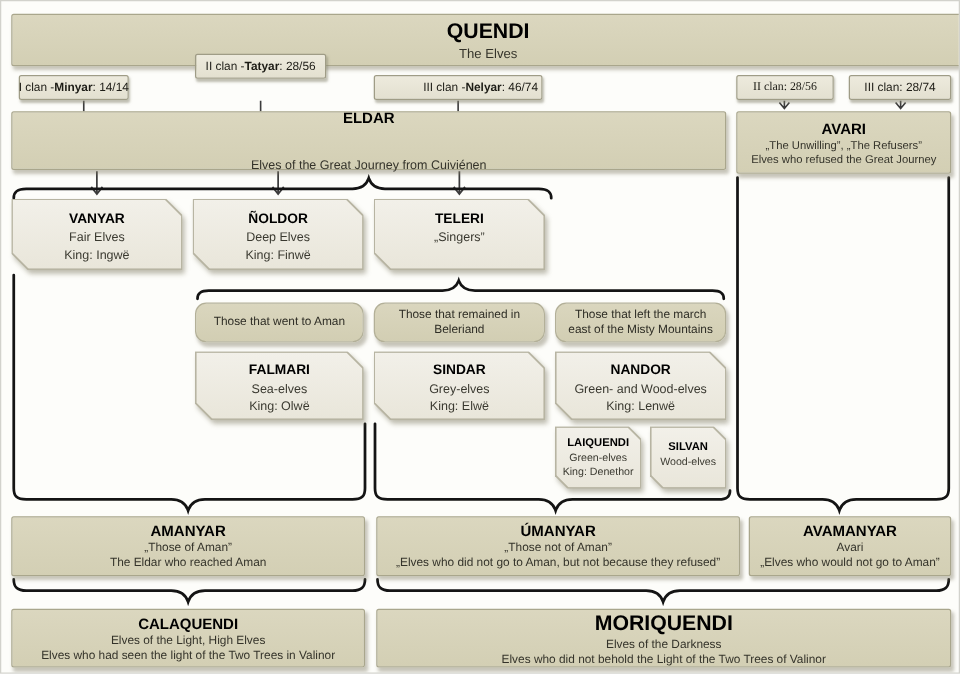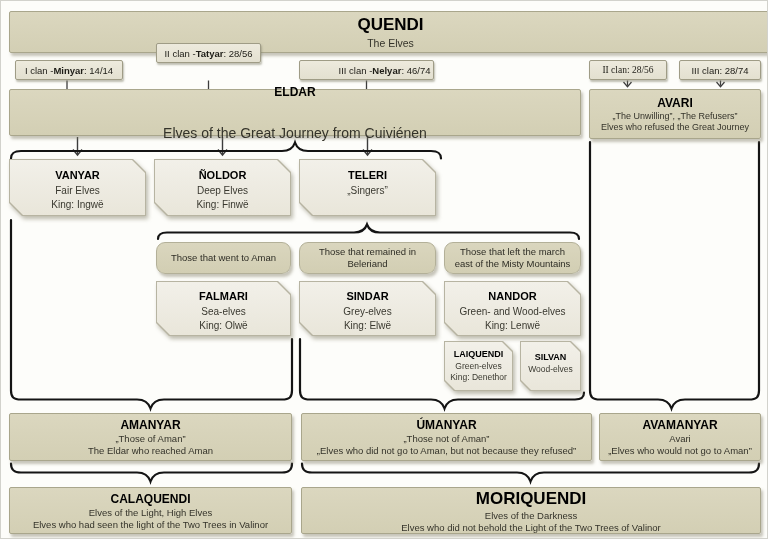--- a/index.html
+++ b/index.html
@@ -82,21 +82,21 @@
       <path d="M10 462.5 C10 468.5 12.5 471.5 20 471.5 L136 471.5 C143 471.5 147.5 474.5 149.5 480.5 C151.5 474.5 156 471.5 163 471.5 L281 471.5 C288.5 471.5 291 468.5 291 462.5"></path>
       <path d="M301 462.5 C301 468.5 303.5 471.5 311 471.5 L516 471.5 C523 471.5 527.5 474.5 529.5 480.5 C531.5 474.5 536 471.5 543 471.5 L748 471.5 C755.5 471.5 758 468.5 758 462.5"></path>
     </g>
   </svg>
 
   <div class="box tan" style="left:8px;top:10px;width:763px;height:42px;">
     <div class="t" style="font-size:17px;">QUENDI</div>
     <div class="l" style="font-size:10.5px;">The Elves</div>
   </div>
 
-  <div class="box clan" style="left:14px;top:59px;width:108px;height:20px;">
+  <div class="box clan" style="left:14px;top:59px;width:88px;height:20px;">
     <span>I clan - </span>
       <b>Minyar</b>
       <span>: 14/14</span>
   </div>
   <div class="box clan" style="left:155px;top:42px;width:105px;height:20px;">
     <span>II clan - </span>
       <b>Tatyar</b>
       <span>: 28/56</span>
   </div>
   <div class="box clan" style="left:298px;top:59px;width:135px;height:20px;padding-left:36px;">
@@ -106,21 +106,21 @@
   </div>
   <div class="box clan" style="left:588px;top:59px;width:78px;height:20px;font-family:Liberation Serif, serif;">
     <span>II clan: 28/56</span>
   </div>
   <div class="box clan" style="left:678px;top:59px;width:82px;height:20px;">
     <span>III clan: 28/74</span>
   </div>
 
   <div class="box tan" style="left:8px;top:88px;width:572px;height:47px;">
     <div class="t" style="font-size:12px;">ELDAR</div>
-    <div class="l" style="font-size:14px;margin-top:24px;">Elves of the Great Journey from Cuiviénen</div>
+    <div class="l" style="font-size:10px;margin-top:24px;">Elves of the Great Journey from Cuiviénen</div>
   </div>
   <div class="box tan" style="left:588px;top:88px;width:172px;height:50px;gap:1px;">
     <div class="t" style="font-size:12px;">AVARI</div>
     <div class="l" style="font-size:9px;">„The Unwilling”, „The Refusers”</div>
     <div class="l" style="font-size:9px;">Elves who refused the Great Journey</div>
   </div>
 
   <div class="box cham" style="left:8px;top:158px;width:137px;height:57px;">
     <div class="edge"></div>
     <div class="face" style="padding-top:9px;">

